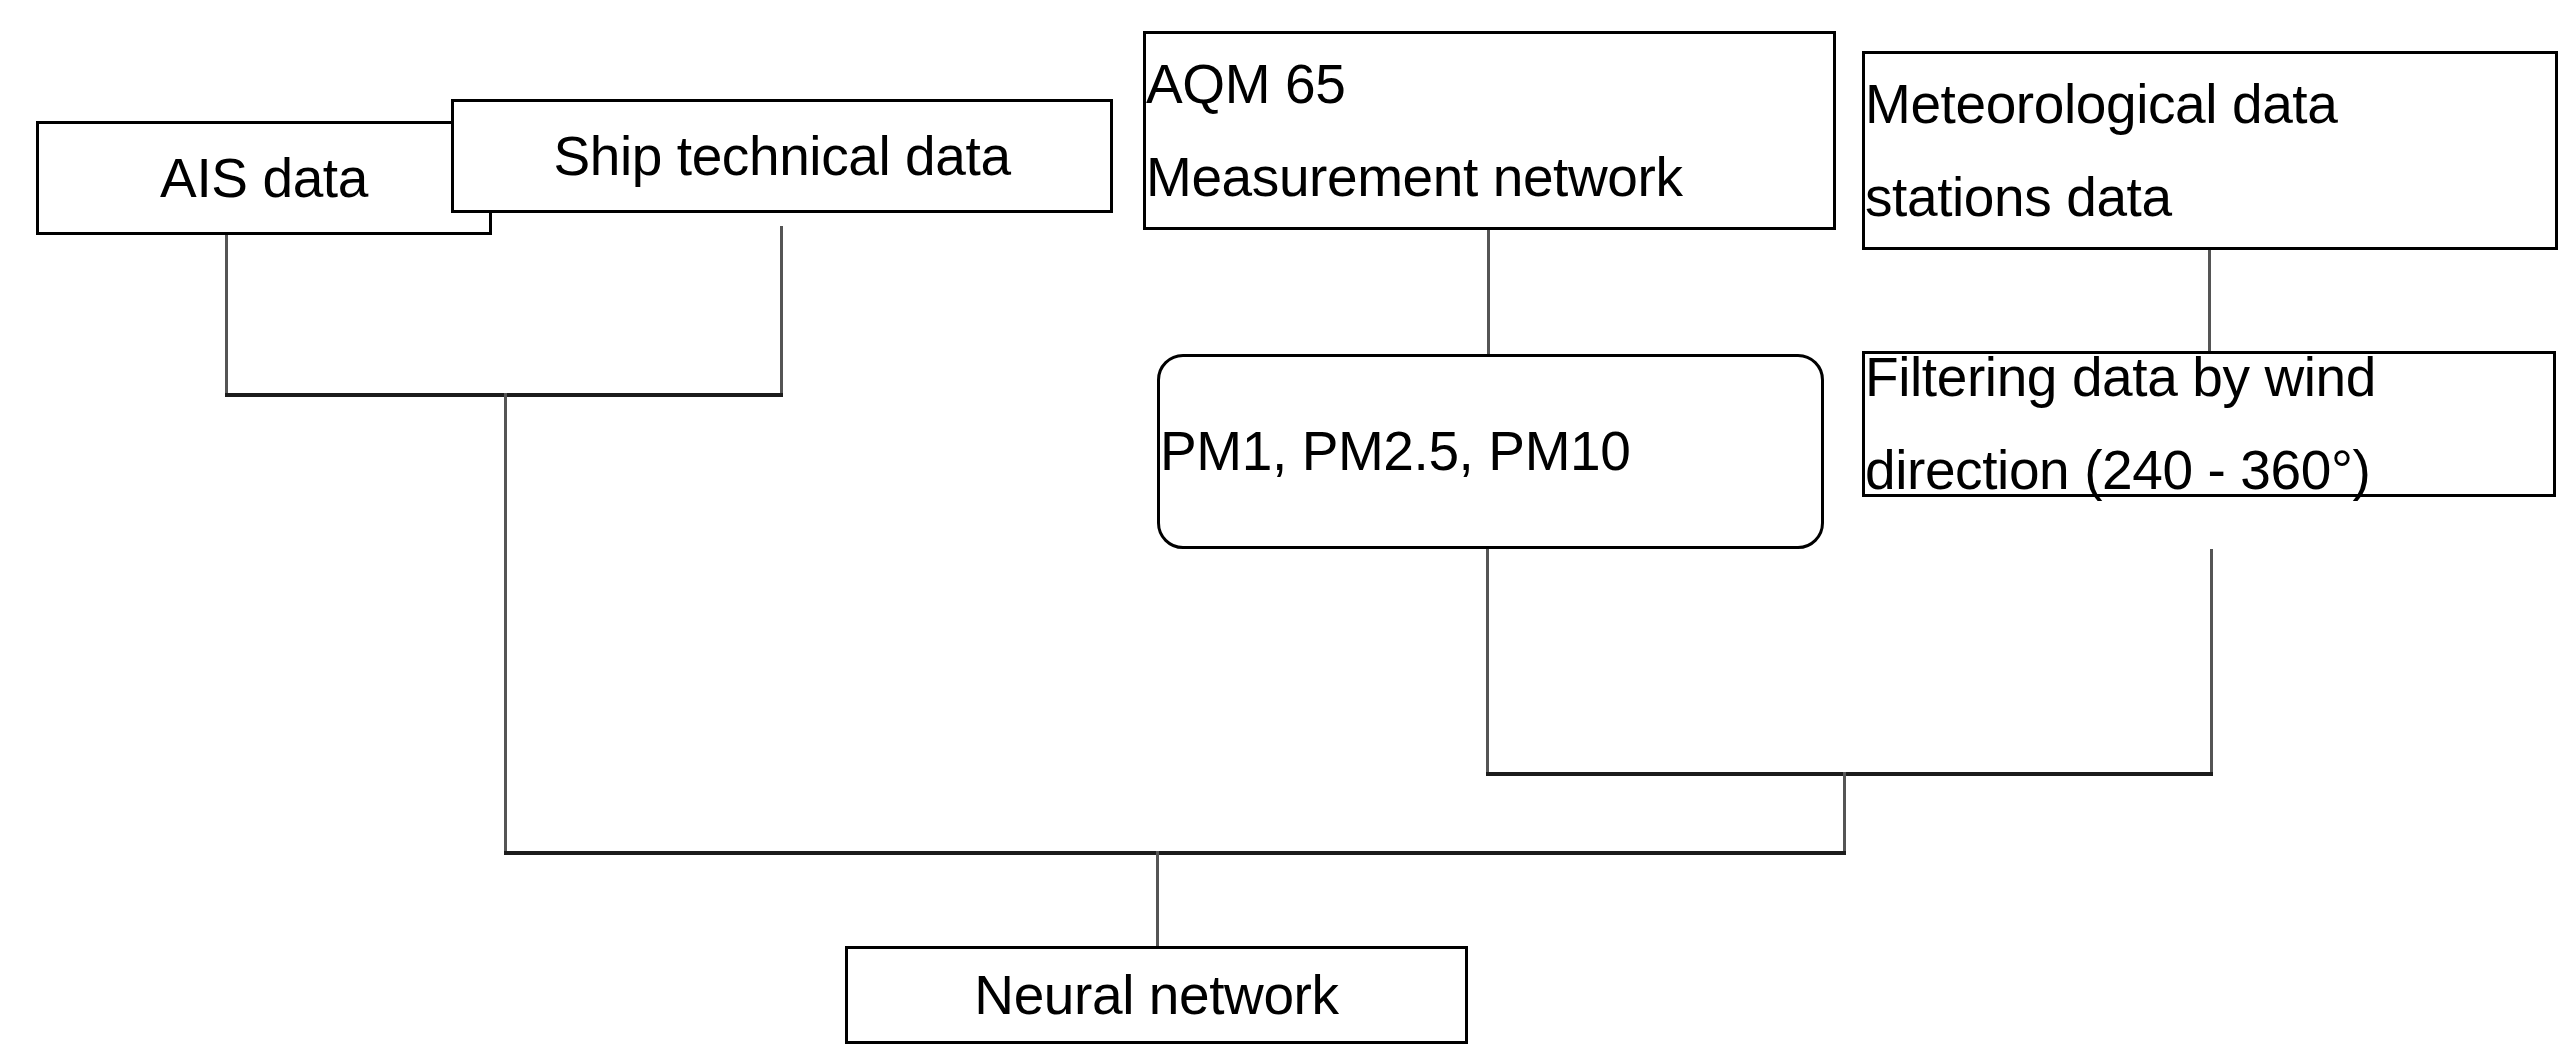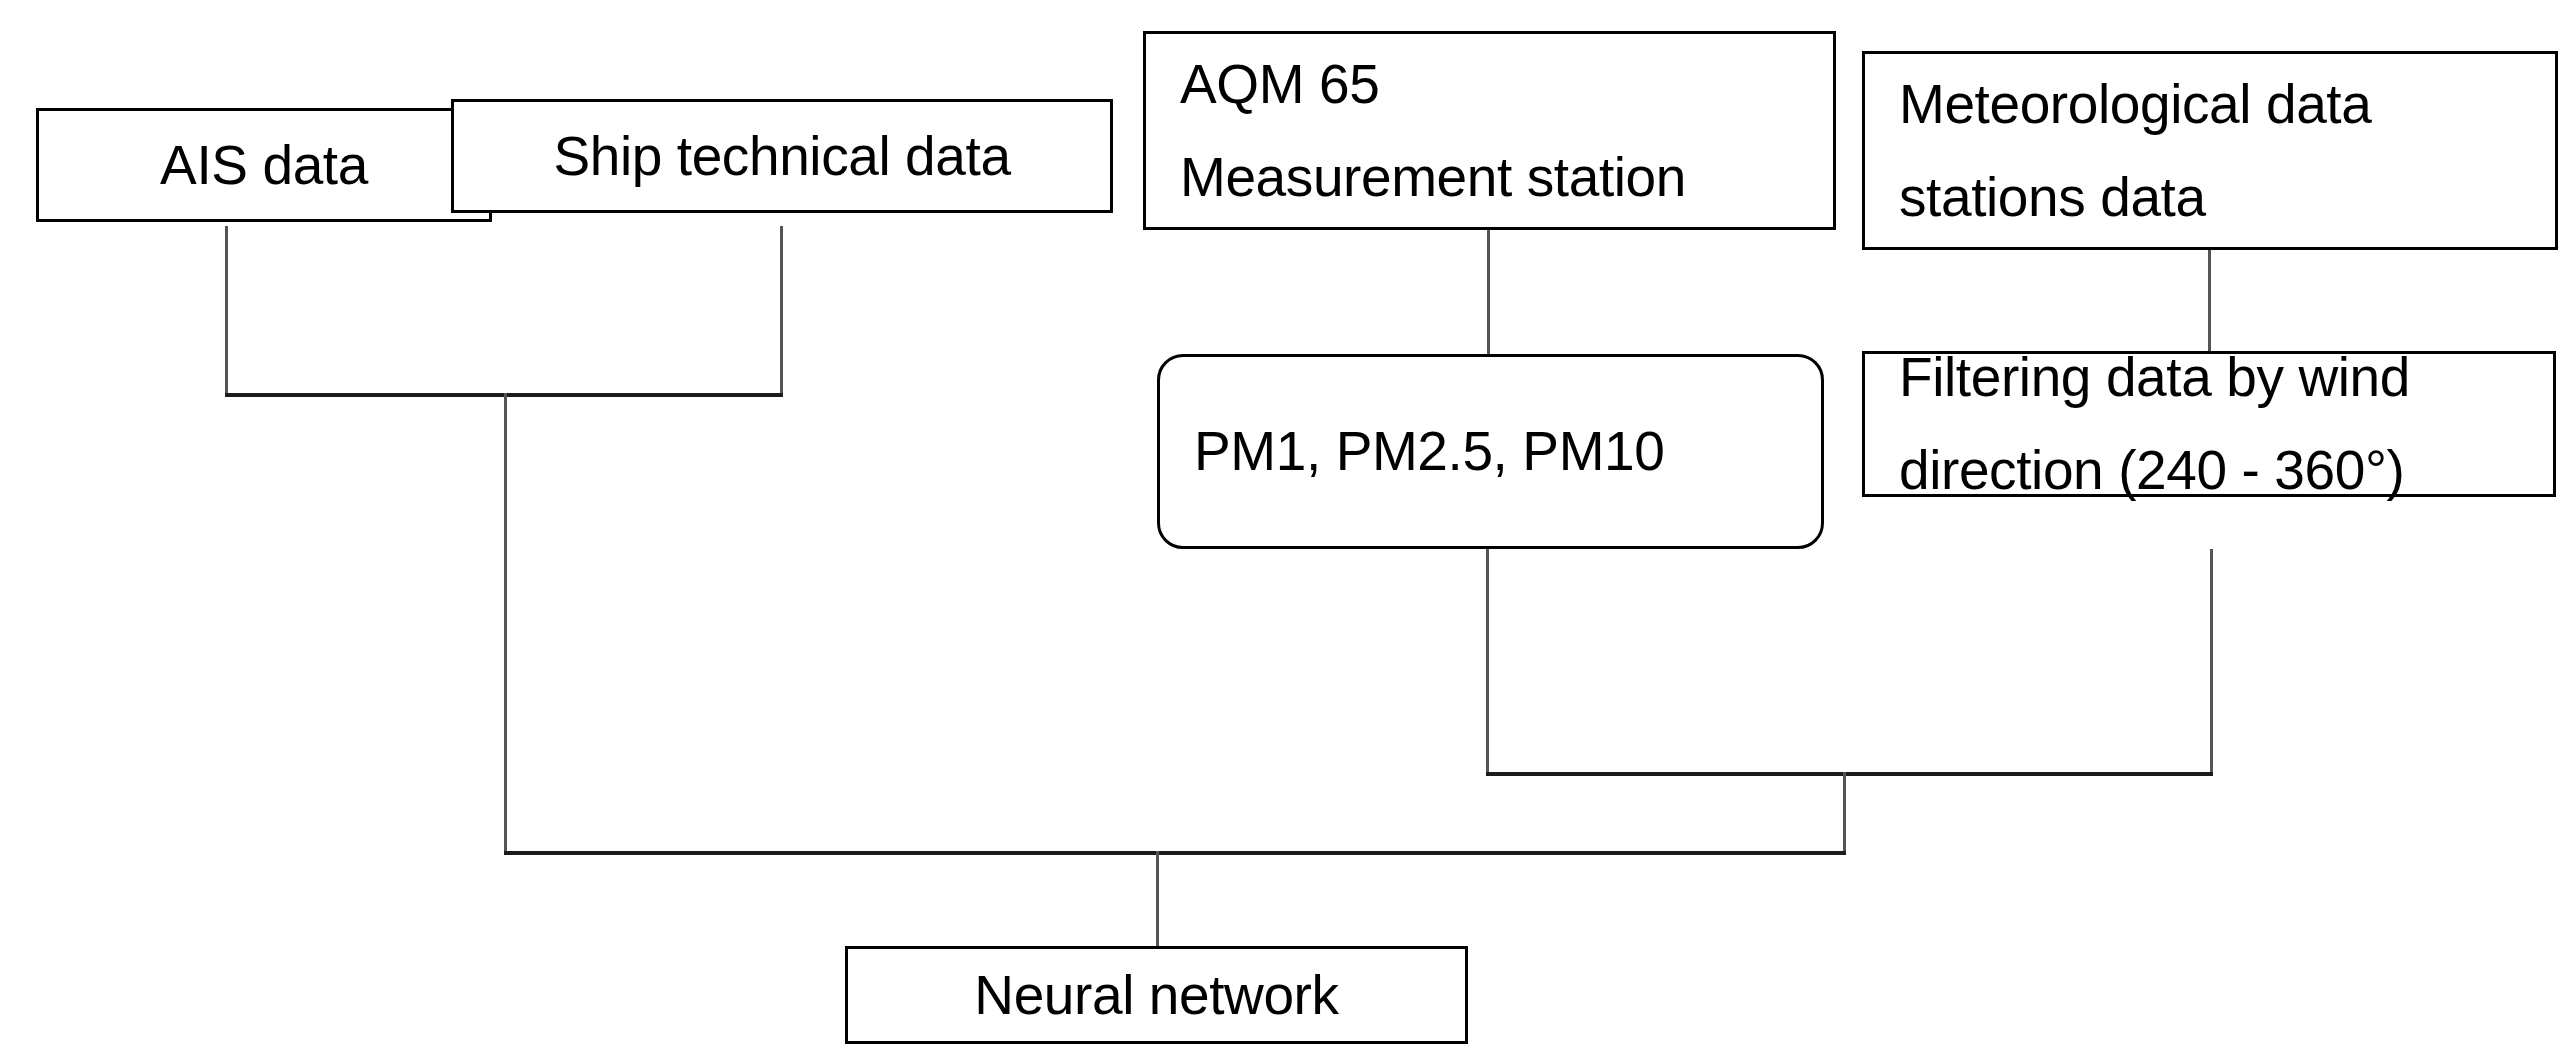--- a/index.html
+++ b/index.html
@@ -24,44 +24,44 @@
     display: flex;
     flex-direction: column;
     justify-content: center;
     font-size: 55px;
     letter-spacing: -0.4px;
     line-height: 93px;
     white-space: nowrap;
     z-index: 2;
   }
   .node.center { align-items: center; text-align: center; }
-  .node.left   { align-items: flex-start; padding-left: 34px; text-align: left; }
+  .node.left   { align-items: flex-start; text-align: left; }
   .edge {
     position: absolute;
     z-index: 1;
   }
   .edge.v { width: 2.7px; background: #555555; }
   .edge.h { height: 3.6px; background: #1c1c1c; }
 </style>
 </head>
 <body>
 
 <div class="canvas">
 
-  <div class="node center" style="left:36px; top:108px; width:456px; height:114px;">
+  <div class="node center" style="left:36px; top:121px; width:456px; height:114px;">
     <span>AIS data</span>
   </div>
 
   <div class="node center" style="left:451px; top:99px; width:662px; height:114px;">
     <span>Ship technical data</span>
   </div>
 
   <div class="node left" style="left:1143px; top:31px; width:693px; height:199px;">
     <span>AQM 65</span>
-    <span>Measurement station</span>
+    <span>Measurement network</span>
   </div>
 
   <div class="node left" style="left:1862px; top:31px; width:696px; height:199px;margin-top:20px;">
     <span>Meteorological data</span>
     <span>stations data</span>
   </div>
 
   <div class="node left" style="left:1157px; top:354px; width:667px; height:195px;border-radius:26px;">
     <span>PM1, PM2.5, PM10</span>
   </div>

